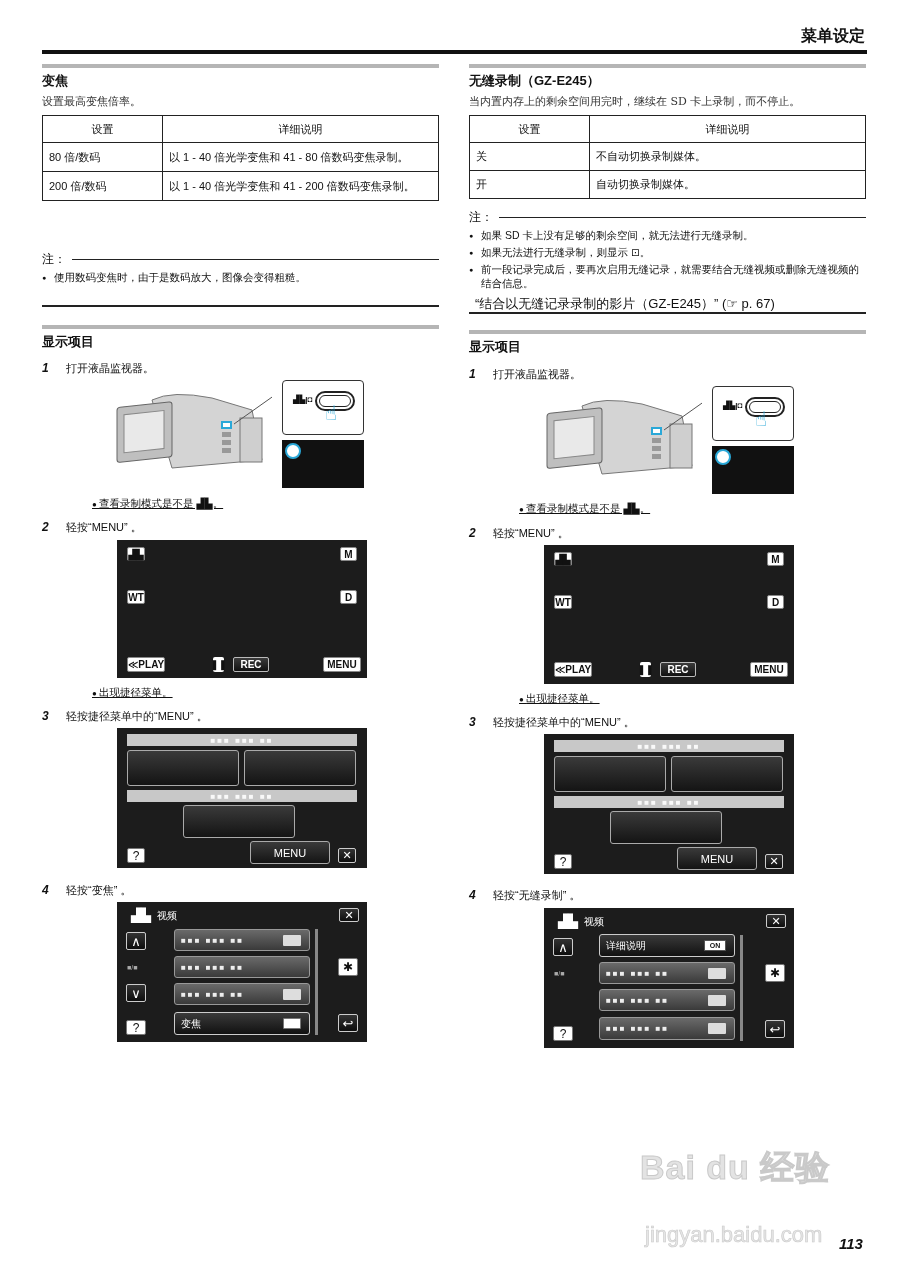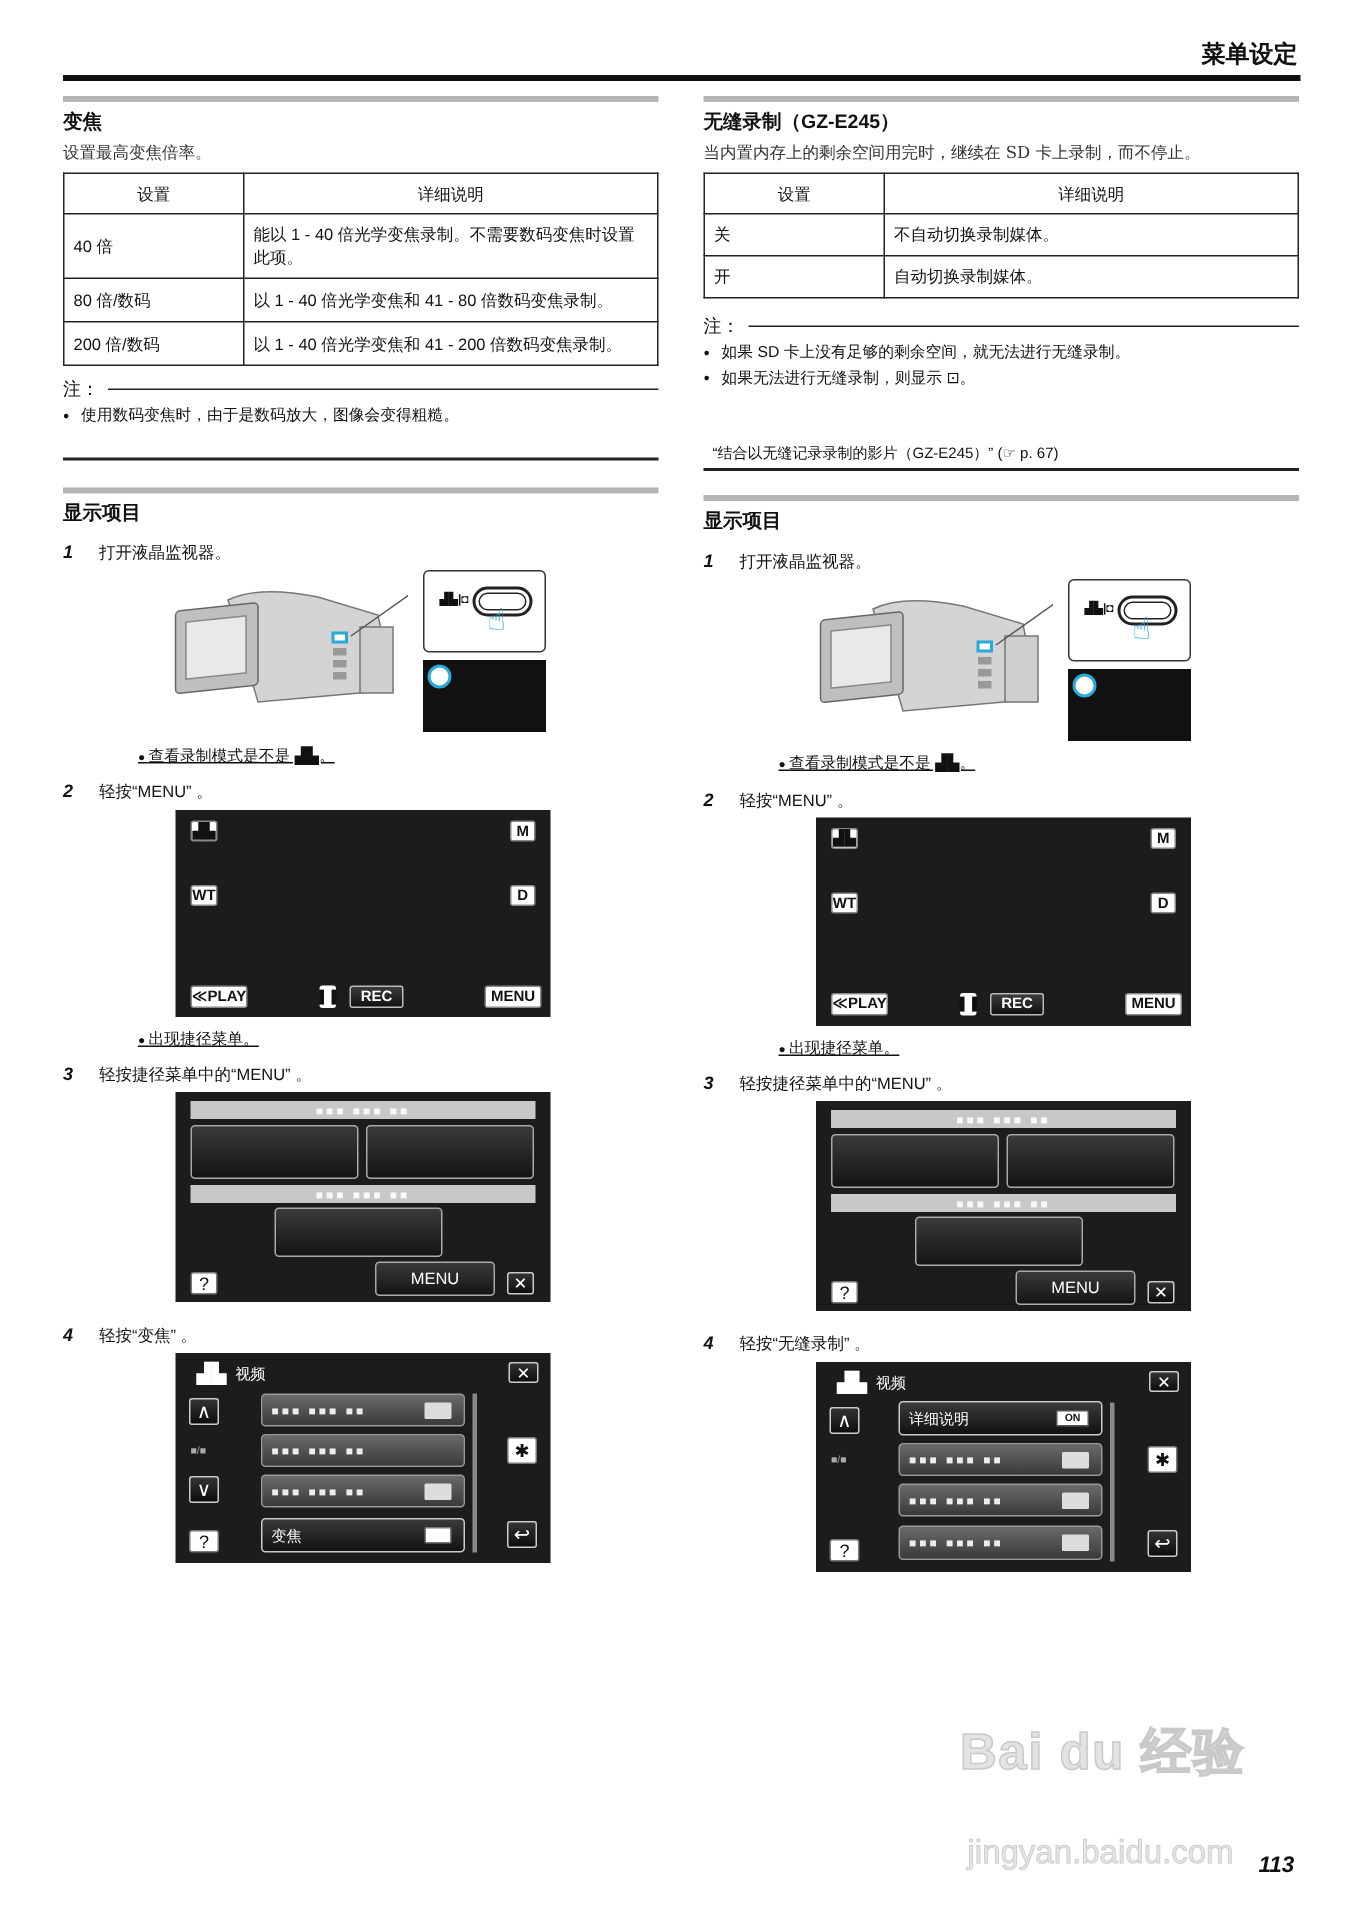--- a/index.html
+++ b/index.html
@@ -15,21 +15,21 @@
   .sec-desc { position: absolute; left: 0; font-size: 11px; color: #333; font-family: "DejaVu Serif", serif; }
   table.spec { position: absolute; left: 0; width: 100%; border-collapse: collapse; font-size: 11px; }
   table.spec th, table.spec td { border: 1.5px solid #222; padding: 5px 6px; text-align: left; vertical-align: middle; margin-top: 13px; }
   table.spec th { text-align: center; font-weight: normal; height: 27px; }
   table.spec td.c1 { width: 120px; }
   .note-head { position: absolute; left: 0; right: 0; font-size: 12px; display: flex; align-items: center; }
   .note-head .line { flex: 1; height: 1px; background: #222; margin-left: 6px; }
   .note-list { position: absolute; left: 0; right: 0; font-size: 10.5px; list-style: none; }
   .note-list li { position: relative; padding-left: 12px; line-height: 14px; margin-bottom: 3px; }
   .note-list li::before { content: "●"; position: absolute; left: 0; font-size: 7px; top: 1px; }
-  .note-ref { font-size: 10px; padding-left: 6px; }
+  .note-ref { font-size: 13px; padding-left: 6px; }
   .note-rule { position: absolute; left: 0; right: 0; height: 1.5px; background: #222; }
   .step { position: absolute; left: 0; font-size: 11px; display: flex; }
   .step .num { width: 24px; font-style: italic; font-weight: bold; font-size: 12px; }
   .bullet { position: absolute; left: 50px; font-size: 10.5px; text-decoration: underline; }
   .bullet::before { content: "● "; font-size: 8px; }
   
   .cam-wrap { position: absolute; width: 252px; height: 110px; }
   .cam-body { position: absolute; left: 0; top: 10px; width: 160px; height: 80px; }
   .callout { position: absolute; right: 0; top: 0; width: 82px; height: 55px; border: 1.5px solid #333; border-radius: 4px; background: #fff; }
   .callout .pill { position: absolute; left: 32px; top: 10px; width: 40px; height: 20px; border: 2px solid #222; border-radius: 12px; }
@@ -68,24 +68,20 @@
   <div class="sec-bar" style="top:64px"></div>
   <div class="sec-title" style="top:72px">变焦</div>
   <div class="sec-desc" style="top:94px">设置最高变焦倍率。</div>
 
   <table class="spec" style="top:115px">
     <tbody>
         <tr>
       <th class="c1">设置</th>
       <th>详细说明</th>
     </tr>
-    <tr style="height:43px">
-      <td class="c1">40 倍</td>
-      <td>能以 1 - 40 倍光学变焦录制。不需要数码变焦时设置此项。</td>
-    </tr>
     <tr style="height:29px">
       <td class="c1">80 倍/数码</td>
       <td>以 1 - 40 倍光学变焦和 41 - 80 倍数码变焦录制。</td>
     </tr>
     <tr style="height:29px">
       <td class="c1">200 倍/数码</td>
       <td>以 1 - 40 倍光学变焦和 41 - 200 倍数码变焦录制。</td>
     </tr>
   </tbody>
     </table>
@@ -225,20 +221,21 @@
   </tbody>
     </table>
 
   <div class="note-head" style="top:209px">
     <span>注：</span>
       <span class="line"></span>
   </div>
   <ul class="note-list" style="top:228px">
     <li>如果 SD 卡上没有足够的剩余空间，就无法进行无缝录制。</li>
     <li>如果无法进行无缝录制，则显示 ⊡。</li>
+    <li>前一段记录完成后，要再次启用无缝记录，就需要结合无缝视频或删除无缝视频的结合信息。</li>
   </ul>
   <div class="abs note-ref" style="top:295px; left:0">“结合以无缝记录录制的影片（GZ-E245）” (☞ p. 67)</div>
   <div class="note-rule" style="top:312px"></div>
 
   <div class="sec-bar" style="top:330px"></div>
   <div class="sec-title" style="top:338px">显示项目</div>
 
   <div class="step" style="top:367px">
     <span class="num">1</span>
     <span>打开液晶监视器。</span>

